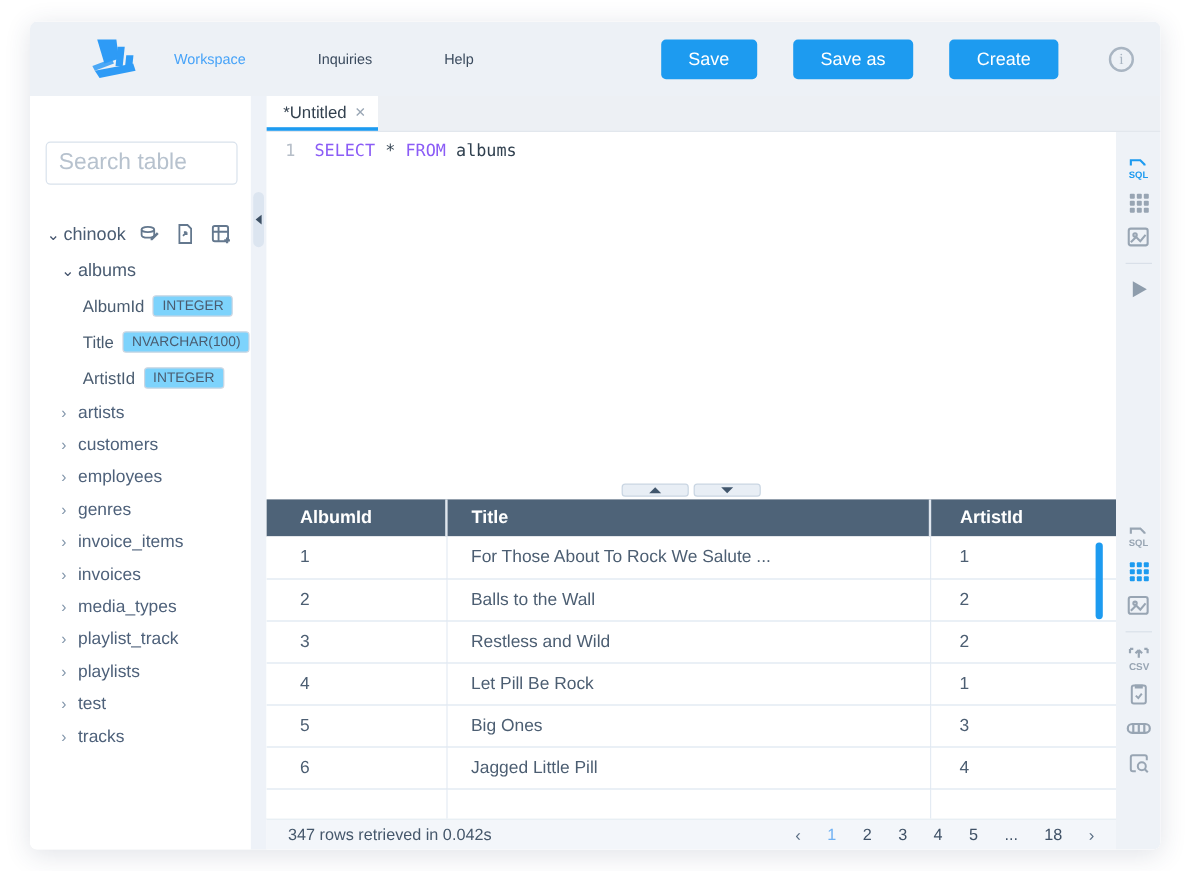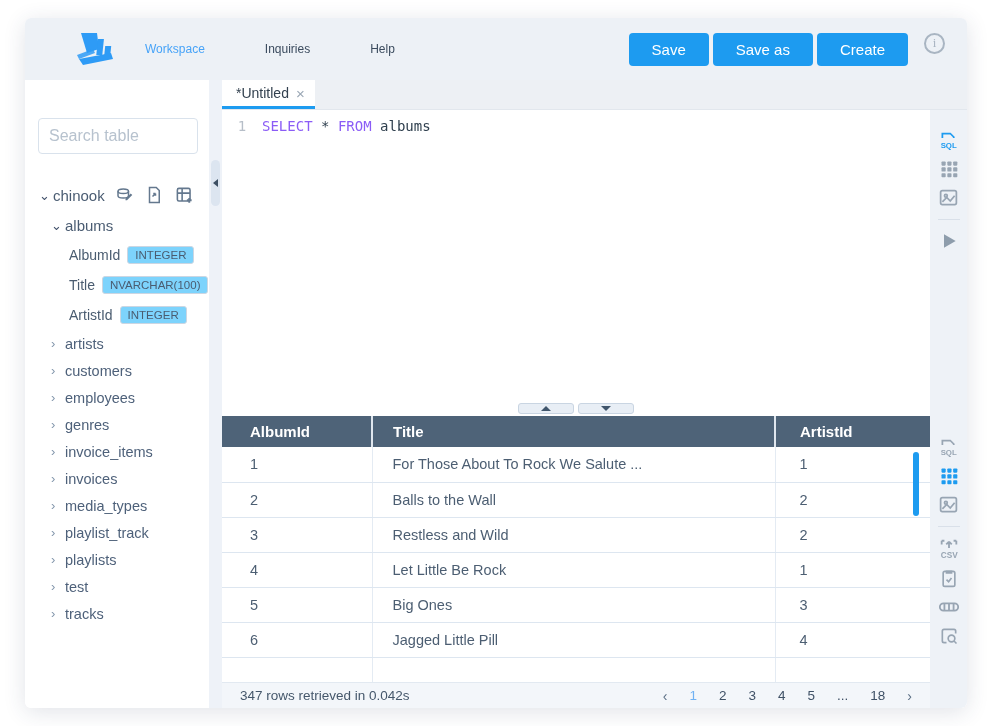--- a/index.html
+++ b/index.html
@@ -6,39 +6,39 @@
   html,body { width:988px; height:726px; background:#fff; font-family:"Liberation Sans", sans-serif; overflow:hidden; }
   .window { position:absolute; left:25px; top:18px; width:942px; height:690px; background:#fff;
             border-radius:6px; box-shadow:0 4px 22px rgba(40,60,90,.14); overflow:hidden; }
 
   
   .appbar { height:62px; background:#edf1f6; display:flex; align-items:center; padding:0 22px 0 48px; }
   .logo { width:46px; height:40px; margin-right:26px; }
   .nav { display:flex; gap:60px; font-size:12px; color:#3b4b5e; }
   .nav .nav-item { cursor:pointer; }
   .nav .active { color:#47a3f8; }
-  .appbar-actions { margin-left:auto; display:flex; align-items:flex-start; gap:4px; }
+  .appbar-actions { margin-left:auto; display:flex; align-items:center; gap:30px; }
   .btn { background:#1d9bf0; color:#fff; border:none; border-radius:4px; padding:8px 23px;
          font-size:15px; font-family:inherit; cursor:pointer; }
   .info { width:21px; height:21px; border-radius:50%; border:2px solid #a9b5c2; color:#a9b5c2;
           display:flex; align-items:center; justify-content:center; font-size:13px; margin-left:12px;
           font-family:"Liberation Serif", serif; }
 
   
   .content { display:flex; height:628px; }
   .sidebar { width:185px; background:#fff; padding-top:38px; overflow:hidden; }
   .gutter { width:13px; background:#eef2f8; position:relative; cursor:col-resize; }
   .grab { position:absolute; top:80px; left:2px; width:9px; height:46px; background:#dce5f0; border-radius:5px;
           display:flex; align-items:center; justify-content:center; }
   .grab:before { content:""; width:0; height:0; border-right:5px solid #3c4f63; border-top:4px solid transparent; border-bottom:4px solid transparent; }
   .main { flex:1; display:flex; flex-direction:column; background:#fff; }
 
   
   .search { display:block; width:160px; margin:0 0 26px 13px; height:36px; border:1px solid #d9e2ec; border-radius:4px;
-            padding:0 10px; font-size:16px; color:#42526b; font-family:inherit; }
+            padding:0 10px; font-size:19px; color:#42526b; font-family:inherit; }
   .search::placeholder { color:#b7c2ce; }
   .tree { font-size:15px; color:#4a5c72; }
   .node-row { display:flex; align-items:center; padding:6px 8px 6px 14px; cursor:pointer; }
   .chev { color:#42526b; font-size:13px; width:14px; display:inline-block; }
   .chev-closed { color:#8296ab; }
   .db-icons { display:flex; gap:12px; margin-left:10px; color:#64788e; }
   .db-icons svg { cursor:pointer; }
   .tbl-node { padding-left:26px; }
   .col-row { display:flex; align-items:center; gap:7px; padding:6px 0 6px 44px; font-size:14px; color:#4a5c70; }
   .badge { background:#7dd3fc; border:1px solid #ccd6e2; border-radius:3px; padding:2px 7px; font-size:11.5px; color:#4a5c70; }
@@ -253,21 +253,21 @@
                     <td class="c1">Balls to the Wall</td>
                     <td class="c2">2</td>
                   </tr>
                   <tr>
                     <td class="c0">3</td>
                     <td class="c1">Restless and Wild</td>
                     <td class="c2">2</td>
                   </tr>
                   <tr>
                     <td class="c0">4</td>
-                    <td class="c1">Let Little Be Rock</td>
+                    <td class="c1">Let Pill Be Rock</td>
                     <td class="c2">1</td>
                   </tr>
                   <tr>
                     <td class="c0">5</td>
                     <td class="c1">Big Ones</td>
                     <td class="c2">3</td>
                   </tr>
                   <tr>
                     <td class="c0">6</td>
                     <td class="c1">Jagged Little Pill</td>

